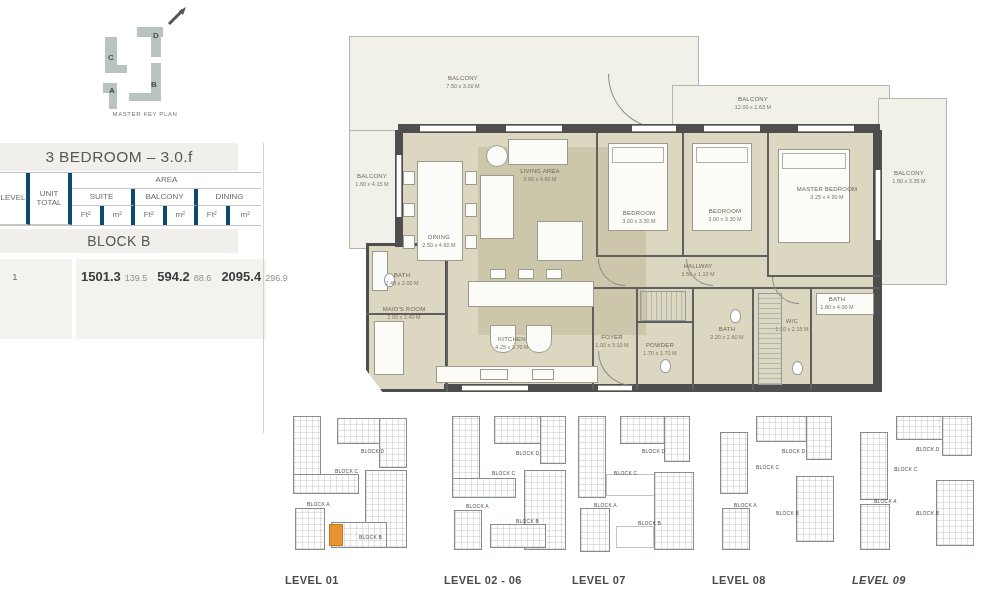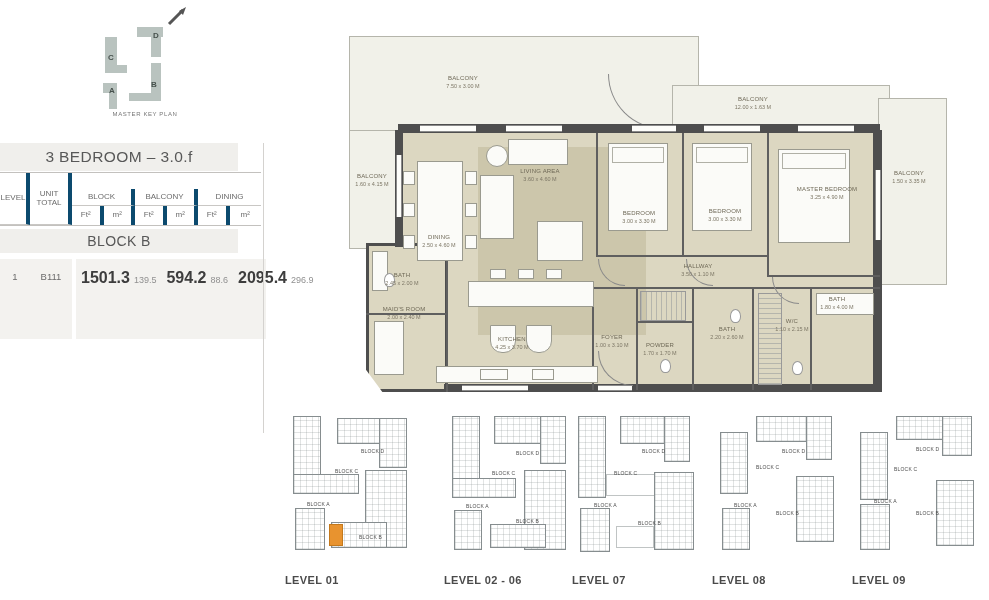--- a/index.html
+++ b/index.html
@@ -17,21 +17,21 @@
             font-size:8px;color:#6b6b6b;}
   .hc{display:flex;align-items:center;justify-content:center;text-align:center;
       border-right:4px solid #0c4a6e;border-bottom:1px solid #c9c7c4;line-height:1.05;}
   .hc.noB{border-bottom:none;}
   .hc.noR{border-right:none;}
   #row-left{left:0;top:259px;width:72px;height:80px;background:#f3f2ef;display:flex;
             padding-top:12px;box-sizing:border-box;font-size:9.5px;color:#6b6b6b;}
   #row-left span{display:block;text-align:center;}
   #row-vals{left:76px;top:259px;width:190px;height:80px;background:#f3f2ef;display:flex;
             align-items:flex-start;padding:10px 0 0 3px;box-sizing:border-box;}
-  .vft{font-weight:700;font-size:16px;color:#3d3d3d;}
+  .vft{font-weight:700;font-size:13px;color:#3d3d3d;}
   .vm{font-size:9px;color:#909090;margin-top:2px;}
   .vdiv{width:1px;height:34px;background:#a9a7a4;margin:0 3px;}
   .vcell{display:flex;align-items:baseline;gap:4px;padding:0 2px;}
   #vline{left:263px;top:143px;width:1px;height:290px;background:#d4d2cf;}
   
   #keyplan{left:85px;top:5px;width:130px;height:125px;}
   .kshape{position:absolute;background:#b9c3bf;}
   .kletter{position:absolute;font-size:8px;font-weight:700;color:#46504c;transform:translate(-50%,-50%);}
   #keyplan-caption{position:absolute;left:0;top:106px;width:120px;text-align:center;
                    font-size:6px;letter-spacing:.6px;color:#777;}
@@ -88,36 +88,36 @@
     <polygon points="21,2 14,6 18,10" fill="#555"></polygon>
   </svg>
   <div id="keyplan-caption">MASTER KEY PLAN</div>
 </div>
 
 <div id="tbl-title" class="abs band">3 BEDROOM – 3.0.f</div>
 
 <div id="tbl-head" class="abs">
   <div class="hc" style="grid-column:1;grid-row:1/4">LEVEL</div>
   <div class="hc" style="grid-column:2;grid-row:1/4">UNIT TOTAL</div>
-  <div class="hc" style="grid-column:3/5;grid-row:2">BLOCK</div>
+  <div class="hc noR" style="grid-column:3/9;grid-row:1">AREA</div>
+  <div class="hc" style="grid-column:3/5;grid-row:2">SUITE</div>
   <div class="hc" style="grid-column:5/7;grid-row:2">BALCONY</div>
   <div class="hc noR" style="grid-column:7/9;grid-row:2">DINING</div>
   <div class="hc noB" style="grid-column:3;grid-row:3">Ft²</div>
   <div class="hc noB" style="grid-column:4;grid-row:3">m²</div>
   <div class="hc noB" style="grid-column:5;grid-row:3">Ft²</div>
   <div class="hc noB" style="grid-column:6;grid-row:3">m²</div>
   <div class="hc noB" style="grid-column:7;grid-row:3">Ft²</div>
   <div class="hc noB noR" style="grid-column:8;grid-row:3">m²</div>
 </div>
 
 <div id="tbl-block" class="abs band">BLOCK B</div>
 
 <div id="row-left" class="abs">
   <span style="width:30px">1</span>
-  <span style="width:42px">B111</span>
 </div>
 <div id="row-vals" class="abs">
   <span class="vcell">
       <span class="vft">1501.3</span>
       <span class="vm">139.5</span>
     </span>
   <span class="vdiv"></span>
   <span class="vcell">
       <span class="vft">594.2</span>
       <span class="vm">88.6</span>
@@ -343,21 +343,21 @@
         <div class="lvl-label" style="left: 70px; top: 40px;">BLOCK D</div>
         <div class="lvl-block" style="left: 8px; top: 24px; width: 28px; height: 62px;"></div>
         <div class="lvl-label" style="left: 44px; top: 56px;">BLOCK C</div>
         <div class="lvl-block" style="left: 10px; top: 100px; width: 28px; height: 42px;"></div>
         <div class="lvl-label" style="left: 22px; top: 94px;">BLOCK A</div>
         <div class="lvl-block" style="left: 84px; top: 68px; width: 38px; height: 66px;"></div>
         <div class="lvl-label" style="left: 64px; top: 102px;">BLOCK B</div>
       </div>
       <div class="level-caption">LEVEL 08</div>
     </div>
-    <div class="level-panel" style="left: 852px;">
+    <div class="level-panel" style="left: 852px; font-style: italic;">
       <div class="level-map">
         <div class="lvl-block" style="left: 44px; top: 8px; width: 72px; height: 24px;"></div>
         <div class="lvl-block" style="left: 90px; top: 8px; width: 30px; height: 40px;"></div>
         <div class="lvl-label" style="left: 64px; top: 38px;">BLOCK D</div>
         <div class="lvl-block" style="left: 8px; top: 24px; width: 28px; height: 68px;"></div>
         <div class="lvl-label" style="left: 42px; top: 58px;">BLOCK C</div>
         <div class="lvl-block" style="left: 8px; top: 96px; width: 30px; height: 46px;"></div>
         <div class="lvl-label" style="left: 22px; top: 90px;">BLOCK A</div>
         <div class="lvl-block" style="left: 84px; top: 72px; width: 38px; height: 66px;"></div>
         <div class="lvl-label" style="left: 64px; top: 102px;">BLOCK B</div>

